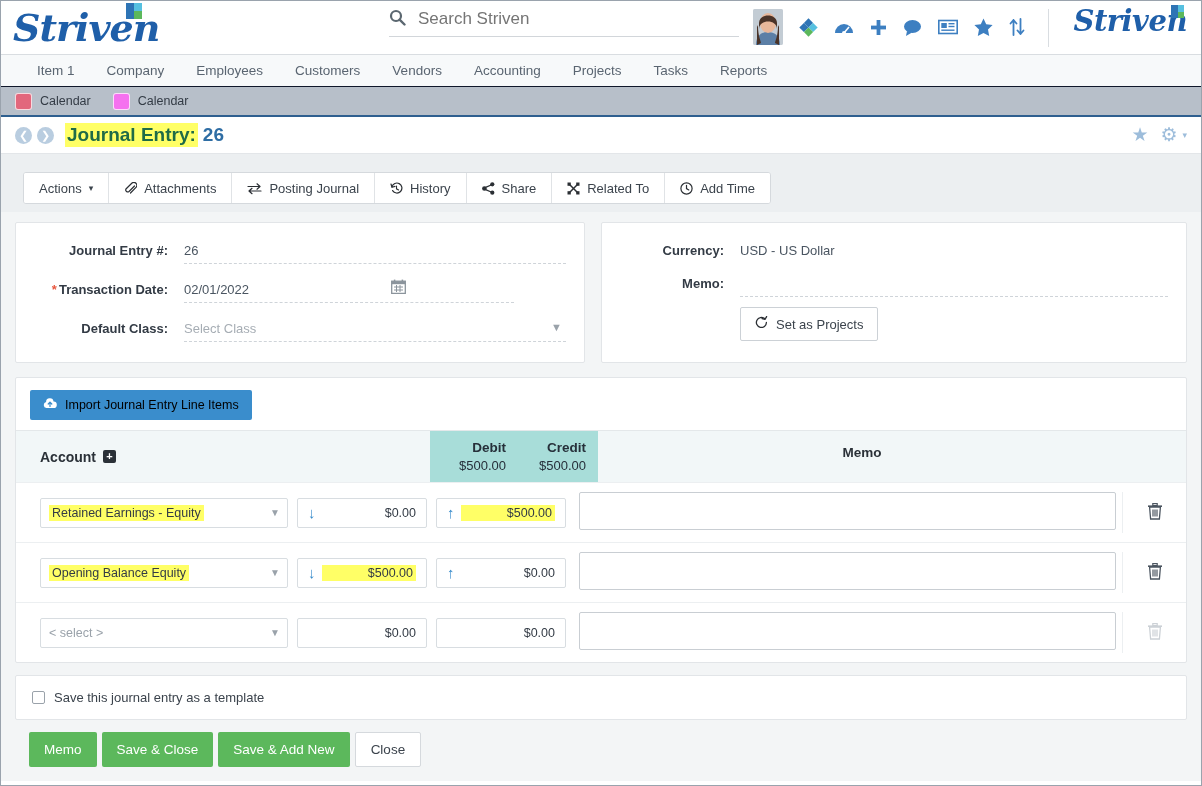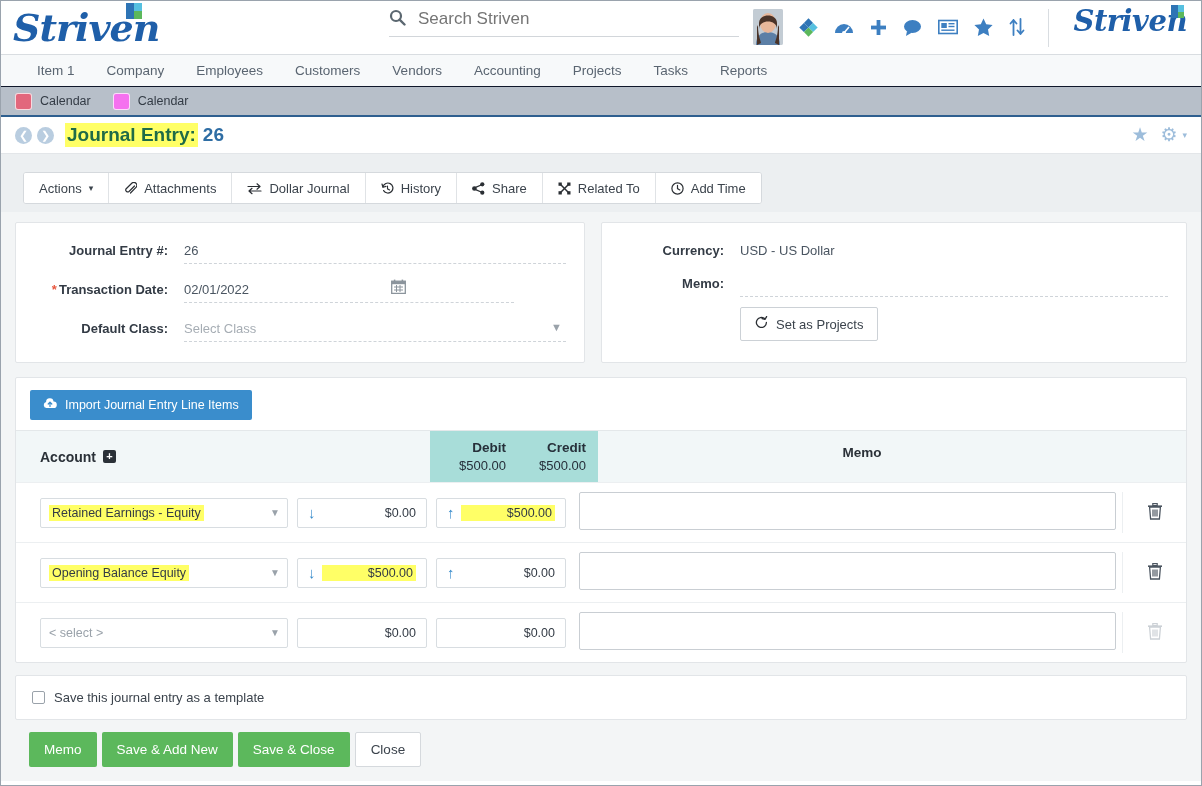--- a/index.html
+++ b/index.html
@@ -81,21 +81,21 @@
   .underline-field::placeholder { color:#a6adb4; }
   .field-box { position:relative; }
   .cal-icon { position:absolute; right:160px; top:-1px; color:#8b949c; font-size:15px; cursor:pointer; }
   .dd-caret { position:absolute; right:4px; top:2px; color:#9aa2aa; font-size:11px; cursor:pointer; }
   .static-val { font-size:13px; color:#4a5561; padding-top:2px; }
   .btn-outline { display:inline-flex; align-items:center; gap:8px; border:1px solid #ccd1d6; background:#fff; padding:8px 14px; font-size:13px; color:#3b434c; border-radius:2px; cursor:pointer; }
 
   
   .items-panel { background:#fff; border:1px solid #e2e5e8; border-radius:2px; margin-top:14px; }
   .import-wrap { padding:12px 14px 10px 14px; }
-  .btn-import { display:inline-flex; align-items:center; gap:8px; background:#3a8dcc; color:#ffffff; border:none; padding:8px 13px; font-size:12.5px; border-radius:2px; cursor:pointer; font-family:"Liberation Sans", sans-serif; }
+  .btn-import { display:inline-flex; align-items:center; gap:8px; background:#3a8dcc; color:#000000; border:none; padding:8px 13px; font-size:12.5px; border-radius:2px; cursor:pointer; font-family:"Liberation Sans", sans-serif; }
 
   .grid-head { display:flex; align-items:stretch; background:#f2f7f8; border-top:1px solid #e4e8ea; }
   .gh-account { flex:1; display:flex; align-items:center; gap:7px; padding:14px 0 14px 24px; font-weight:bold; font-size:14px; color:#2b3138; }
   .plus-sq { width:13px; height:13px; background:#2b3138; color:#fff; font-size:11px; line-height:12px; text-align:center; border-radius:2px; cursor:pointer; font-weight:bold; }
   .gh-money { width:82px; background:#a8ddd9; padding:9px 8px 9px 0; text-align:right; }
   .gh-money.debit { width:84px; padding-left:12px; }
   .gh-money.credit { width:84px; padding-right:12px; }
   .gh-title { font-weight:bold; font-size:13.5px; color:#26303a; }
   .gh-sum { font-size:13px; color:#26303a; margin-top:3px; }
   .gh-memo { width:528px; text-align:center; font-weight:bold; font-size:13.5px; color:#2b3138; padding-top:14px; }
@@ -273,21 +273,21 @@
         </span>
         <span>Attachments</span>
       </div>
       <div class="tb-btn">
         <span class="tb-ico">
           <svg width="15" height="13" viewBox="0 0 15 13">
               <path d="M1 4.5 H13 M10 1.8 L13 4.5 L10 7.2" stroke="#2b2f34" stroke-width="1.2" fill="none" stroke-linecap="round" stroke-linejoin="round"></path>
               <path d="M14 9 H2 M5 6.3 L2 9 L5 11.7" stroke="#2b2f34" stroke-width="1.2" fill="none" stroke-linecap="round" stroke-linejoin="round"></path>
             </svg>
         </span>
-        <span>Dollar Journal</span>
+        <span>Posting Journal</span>
       </div>
       <div class="tb-btn">
         <span class="tb-ico">
           <svg width="13" height="13" viewBox="0 0 13 13">
               <path d="M2 5 A5 5 0 1 1 2.6 8.6" stroke="#2b2f34" stroke-width="1.2" fill="none" stroke-linecap="round"></path>
               <path d="M1 2 L2 5.3 L5 4.4" stroke="#2b2f34" stroke-width="1.2" fill="none" stroke-linecap="round" stroke-linejoin="round"></path>
               <path d="M6.5 4 V6.8 L8.6 7.9" stroke="#2b2f34" stroke-width="1.1" fill="none" stroke-linecap="round"></path>
             </svg>
         </span>
         <span>History</span>
@@ -536,19 +536,19 @@
       </div>
     </div>
 
     <div class="template-panel">
       <span class="cb"></span>
       <span class="cb-label">Save this journal entry as a template</span>
     </div>
 
     <div class="footer-btns">
       <button class="btn-green">Memo</button>
+      <button class="btn-green">Save &amp; Close</button>
       <button class="btn-green">Save &amp; Add New</button>
-      <button class="btn-green">Save &amp; Close</button>
       <button class="btn-white">Close</button>
     </div>
 
   </div>
 </div>
 
 </body></html>

